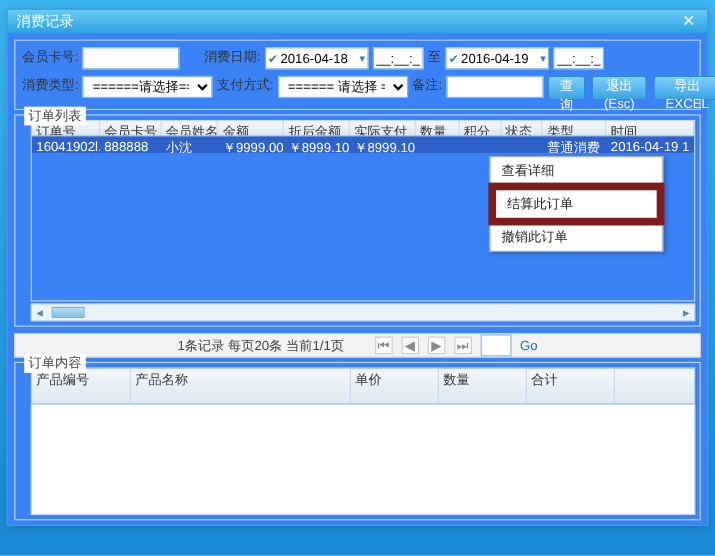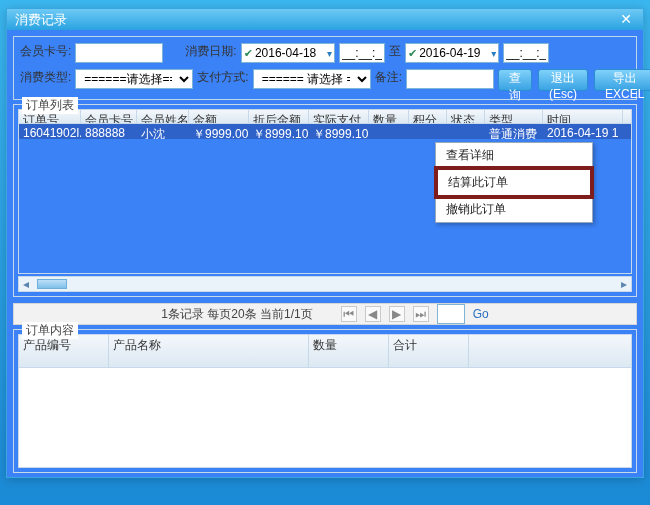--- a/index.html
+++ b/index.html
@@ -14,32 +14,32 @@
 input.txt, select.sel, input.date { border:1px solid #7eb4d6; height:20px; padding:0 4px; font-size:12px; background:#fff;}
 input.txt{width:88px;}
 select.sel{width:118px;}
 .date-wrap{display:flex;align-items:center;gap:2px;border:1px solid #7eb4d6;height:20px;padding:0 2px;background:#fff;}
 .date-wrap .chk{color:#2e8b57;font-size:11px;}
 .date-wrap input{border:0;width:70px;font-size:12px;outline:none;}
 .date-wrap .dd{color:#2b7fc0;font-size:10px;}
 .time-in{border:1px solid #7eb4d6;height:20px;width:46px;font-size:12px;padding:0 2px;background:#fff;}
 .btn{height:22px;background:linear-gradient(180deg,#7fd1fa,#3aa3e3);border:1px solid #2b8ed1;color:#fff;border-radius:3px;padding:0 10px;cursor:pointer;font-size:12px;}
 .btnrow{display:flex;gap:6px;margin-left:auto;}
-.fs { border:1px solid #c6d8ea; margin:2px 6px 4px 6px; padding:4px 4px 4px 4px; position:relative;}
+.fs { border:1px solid #c6d8ea; margin:2px 6px 4px 6px; padding:4px 4px 4px 14px; position:relative;}
 .fs-title{position:absolute;top:-8px;left:8px;background:#fff;padding:0 4px;color:#444;}
 .thead,.drow{display:flex;height:15px;font-size:12px;}
 .thead{background:linear-gradient(180deg,#f3f7fb,#dce8f2);border:1px solid #c6d8ea;}
 .th{border-right:1px solid #c6d8ea;padding:2px 4px;color:#333;white-space:nowrap;overflow:hidden;}
 .tbody{height:150px;overflow:auto;border:1px solid #c6d8ea;border-top:0;position:relative;}
 .drow{background:#2f62c9;color:#fff;}
 .td{padding:2px 4px;white-space:nowrap;overflow:hidden;}
 .c0{width:62px}.c1{width:56px}.c2{width:52px}.c3{width:60px}.c4{width:60px}.c5{width:60px}.c6{width:40px}.c7{width:38px}.c8{width:38px}.c9{width:58px}.c10{width:80px}
 .ctx{position:absolute;left:416px;top:18px;width:158px;background:#fff;border:1px solid #9aa9b9;box-shadow:2px 2px 4px rgba(0,0,0,.25);z-index:5;}
 .ctx-item{padding:4px 10px;color:#222;cursor:pointer;}
-.ctx-hi{border:4px solid #7f1d1d;margin:-2px;font-family:Liberation Mono, monospace;}
+.ctx-hi{border:7px solid #7f1d1d;margin:-2px;font-family:Liberation Mono, monospace;}
 .hscroll{height:16px;background:#eaf2fa;border:1px solid #c6d8ea;margin-top:2px;display:flex;align-items:center;}
 .hscroll .thumb{width:30px;height:10px;background:linear-gradient(180deg,#bcdff6,#7fc1ea);border:1px solid #6fb0da;margin-left:4px;}
 .hscroll .flex{flex:1;}
 .hscroll .arr{width:14px;text-align:center;color:#5b86b0;}
 .pager{display:flex;align-items:center;justify-content:center;gap:8px;height:22px;background:#f2f2f2;border:1px solid #d6d6d6;margin:2px 6px;font-size:12px;color:#444;}
 .pgbtn{width:16px;height:16px;border:1px solid #c9c9c9;background:#fafafa;color:#888;text-align:center;line-height:14px;cursor:pointer;}
 .go{color:#2b6fc0;cursor:pointer;}
 .thead2,.drow2{display:flex;height:34px;}
 .thead2{background:linear-gradient(180deg,#f3f7fb,#dce8f2);border:1px solid #c6d8ea;}
 .tbody2{height:100px;border:1px solid #c6d8ea;border-top:0;background:#fff;}
@@ -144,18 +144,19 @@
     <span class="pgbtn">⏭</span>
     <input class="txt" style="width: 28px;">
     <span class="go">Go</span>
   </div>
 
   <div class="fs" style="flex:1">
     <span class="fs-title">订单内容</span>
     <div class="thead2">
       <div class="th d0">产品编号</div>
       <div class="th d1">产品名称</div>
+      <div class="th d2">单价</div>
       <div class="th d3">数量</div>
       <div class="th d4">合计</div>
     </div>
     <div class="tbody2"></div>
   </div>
 </div>
 
 </body></html>

